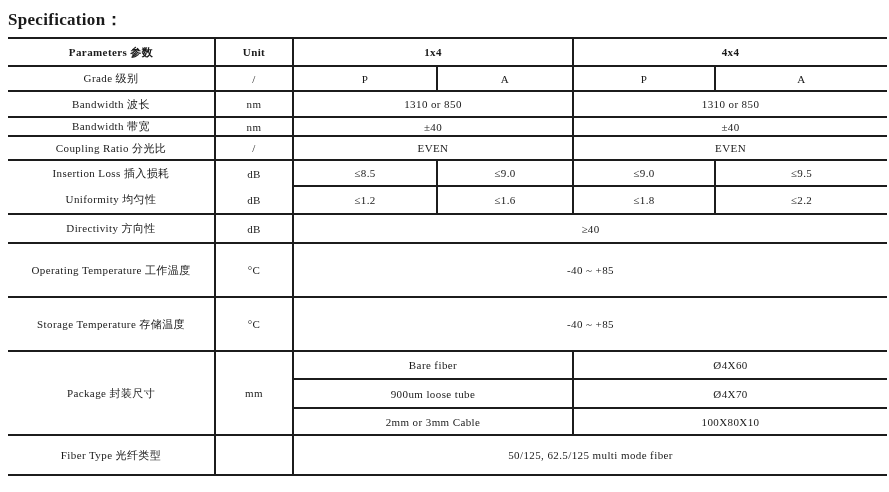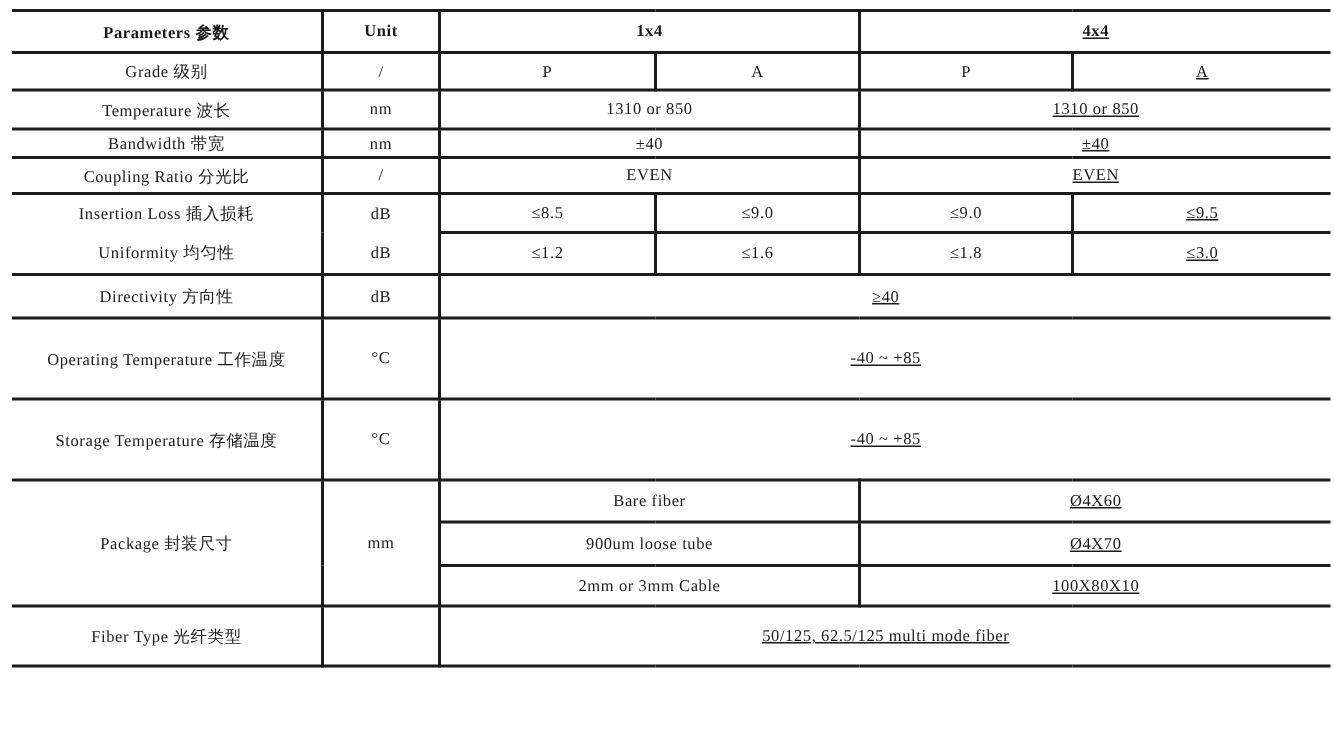--- a/index.html
+++ b/index.html
@@ -30,29 +30,30 @@
     text-align: center;
     vertical-align: middle;
     font-size: 11px;
     letter-spacing: 0.4px;
     padding: 1px 3px;
     overflow: hidden;
   }
   td.bold { font-weight: bold; }
   
   td.edge-l { border-left: hidden; }
-  td.edge-r { border-right: hidden; text-decoration: underline; }
+  td.edge-r { border-right: hidden; }
   
   td.no-bot { border-bottom: hidden; font-family: Liberation Serif, serif; }
 </style>
 </head>
 <body>
 
 <div class="page">
 
+  <div class="title">Specification：</div>
 
   <table class="spec">
     <colgroup>
       <col style="width:207px">
       <col style="width:78px">
       <col style="width:144px">
       <col style="width:136px">
       <col style="width:142px">
       <col style="width:172px">
     </colgroup>
@@ -68,21 +69,21 @@
     <tr style="height:25px">
       <td class="edge-l">Grade 级别</td>
       <td>/</td>
       <td>P</td>
       <td>A</td>
       <td>P</td>
       <td class="edge-r">A</td>
     </tr>
 
     <tr style="height:26px">
-      <td class="edge-l">Temperature 波长</td>
+      <td class="edge-l">Bandwidth 波长</td>
       <td>nm</td>
       <td colspan="2">1310 or 850</td>
       <td class="edge-r" colspan="2">1310 or 850</td>
     </tr>
 
     <tr style="height:16px">
       <td class="edge-l">Bandwidth 带宽</td>
       <td>nm</td>
       <td colspan="2">±40</td>
       <td class="edge-r" colspan="2">±40</td>
@@ -103,21 +104,21 @@
       <td>≤9.0</td>
       <td class="edge-r">≤9.5</td>
     </tr>
 
     <tr style="height:28px">
       <td class="edge-l">Uniformity 均匀性</td>
       <td>dB</td>
       <td>≤1.2</td>
       <td>≤1.6</td>
       <td>≤1.8</td>
-      <td class="edge-r">≤3.0</td>
+      <td class="edge-r">≤2.2</td>
     </tr>
 
     <tr style="height:29px">
       <td class="edge-l">Directivity 方向性</td>
       <td>dB</td>
       <td class="edge-r" colspan="4">≥40</td>
     </tr>
 
     <tr style="height:54px">
       <td class="edge-l">Operating Temperature 工作温度</td>

